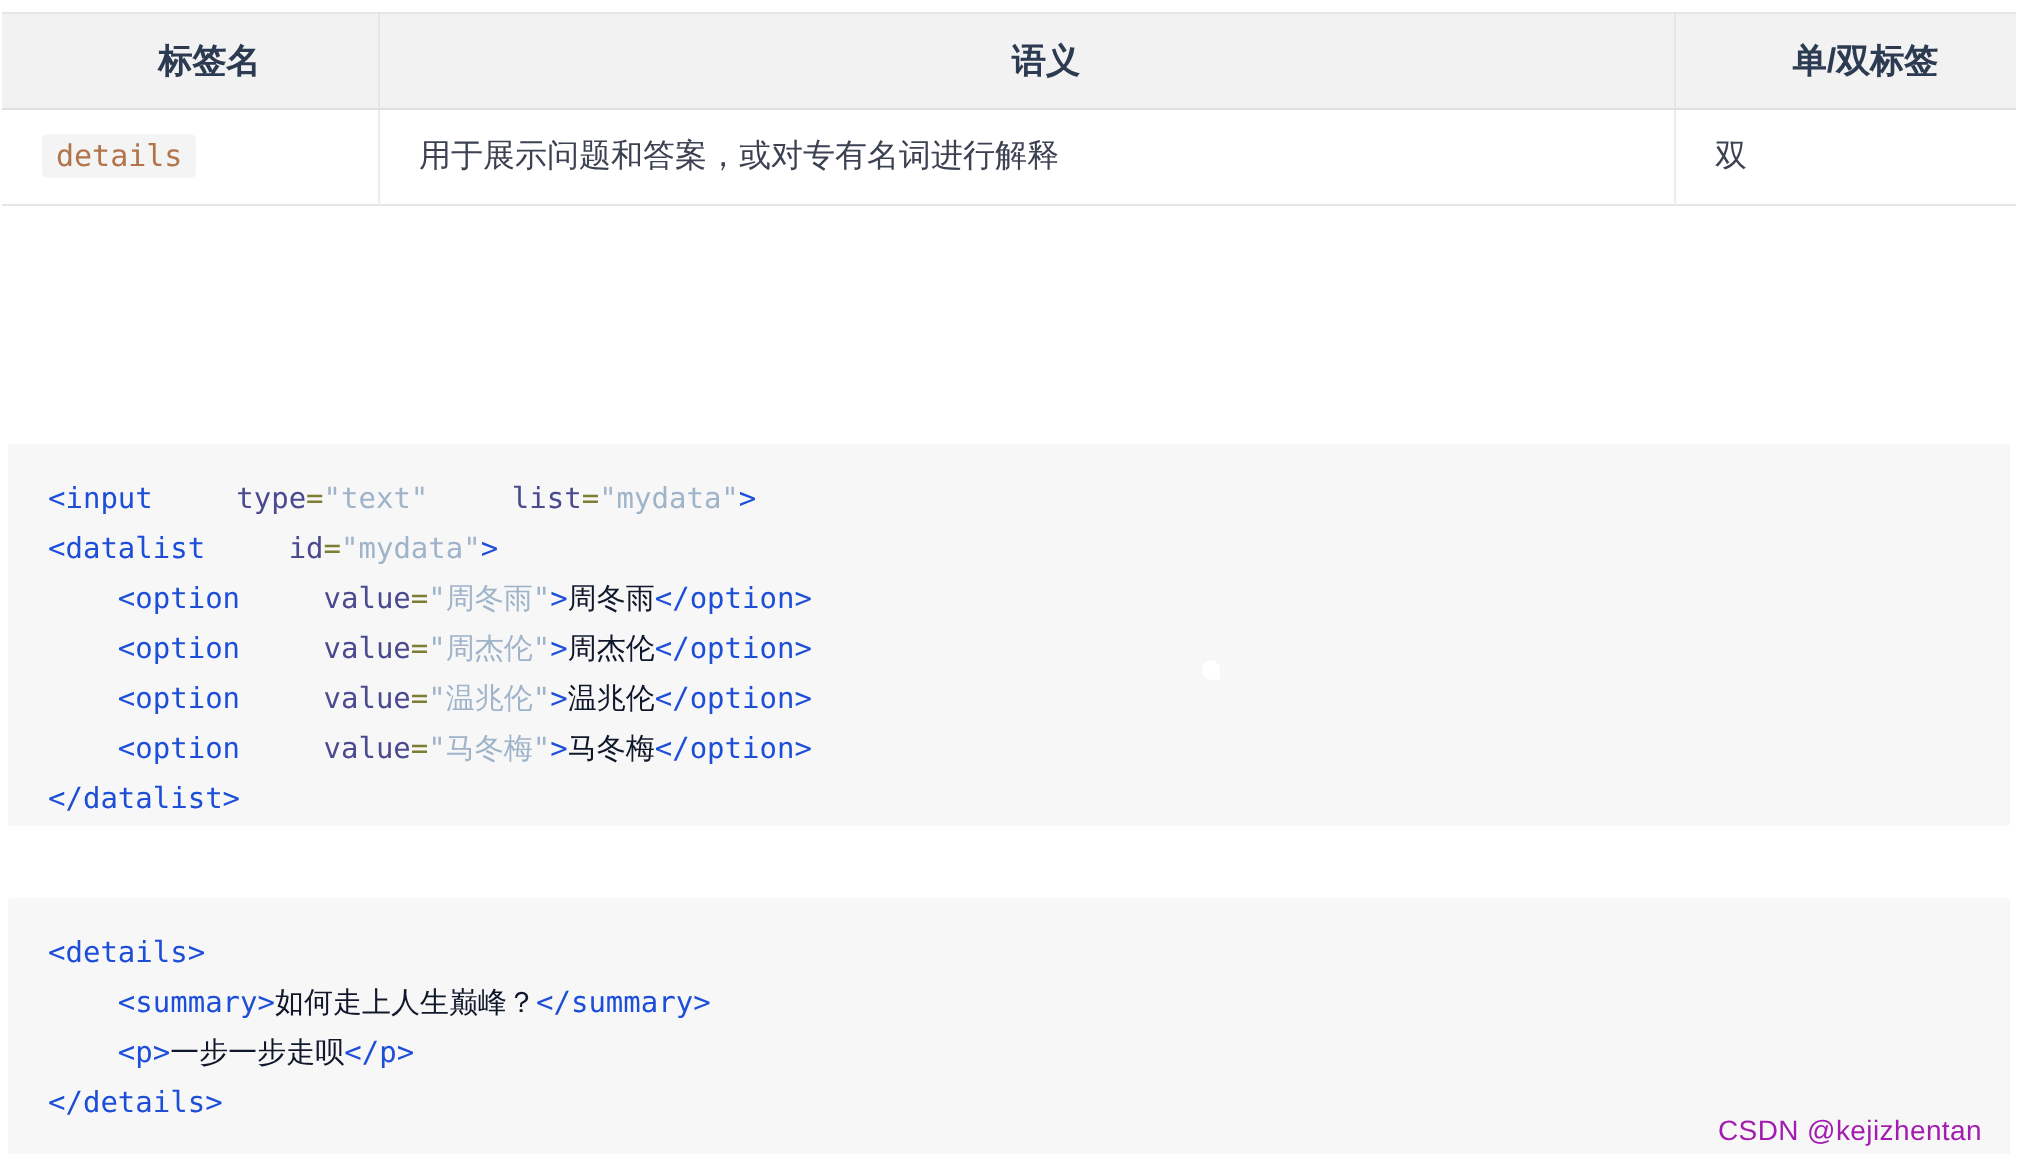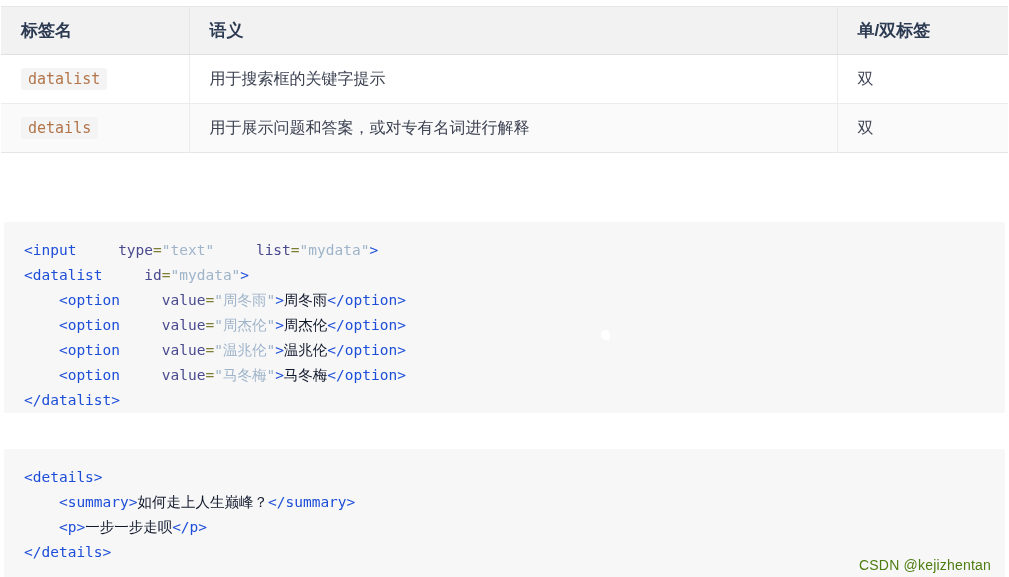--- a/index.html
+++ b/index.html
@@ -34,21 +34,21 @@
   }
   .tag-table col.c1 { width: 188px; }
   .tag-table col.c2 { width: 648px; }
   .tag-table col.c3 { width: 171px; }
 
   .tag-table thead th {
     background: #f2f2f3;
     color: #2d3b52;
     font-weight: bold;
     font-size: 17px;
-    text-align: left;
+    text-align: center;
     padding: 12px 0 12px 20px;
     border-right: 1px solid #e6e6e8;
     border-bottom: 1px solid #e0e0e3;
     font-family: "Liberation Sans", "DejaVu Sans", sans-serif;
     white-space: nowrap;
   }
   .tag-table thead th:last-child { border-right: none; }
 
   .tag-table tbody td {
     font-size: 16px;
@@ -108,21 +108,21 @@
   .tok-str    { color: #9fb4c9; }
   .tok-punct  { color: #7d7d33; }
   .tok-text   { color: #0f172a; }
 
   
   .watermark {
     position: absolute;
     right: 18px;
     bottom: 10px;
     font-size: 14px;
-    color: #4d7c0f;
+    color: #a21caf;
     font-family: "Liberation Sans", "DejaVu Sans", sans-serif;
     letter-spacing: 0.2px;
     user-select: none;
   }
 
   
   .cursor-artifact {
     position: absolute;
     left: 601px;
     top: 324px;
@@ -146,25 +146,20 @@
     </colgroup>
     <thead>
       <tr>
         <th>标签名</th>
         <th>语义</th>
         <th>单/双标签</th>
       </tr>
     </thead>
     <tbody id="table-body">
         <tr>
-          <td><code class="inline">datalist</code></td>
-          <td><span class="cell-text">用于搜索框的关键字提示</span></td>
-          <td>双</td>
-        </tr>
-        <tr>
           <td><code class="inline">details</code></td>
           <td><span class="cell-text">用于展示问题和答案，或对专有名词进行解释</span></td>
           <td>双</td>
         </tr>
       </tbody>
   </table>
 
   <div class="code-block" id="code-block-1"><div class="code-line"><span class="tok-tag">&lt;input</span><span> </span><span class="tok-attr">type</span><span class="tok-punct">=</span><span class="tok-str">"text"</span><span> </span><span class="tok-attr">list</span><span class="tok-punct">=</span><span class="tok-str">"mydata"</span><span class="tok-tag">&gt;</span></div><div class="code-line"><span class="tok-tag">&lt;datalist</span><span> </span><span class="tok-attr">id</span><span class="tok-punct">=</span><span class="tok-str">"mydata"</span><span class="tok-tag">&gt;</span></div><div class="code-line"><span>    </span><span class="tok-tag">&lt;option</span><span> </span><span class="tok-attr">value</span><span class="tok-punct">=</span><span class="tok-str">"周冬雨"</span><span class="tok-tag">&gt;</span><span class="tok-text">周冬雨</span><span class="tok-tag">&lt;/option&gt;</span></div><div class="code-line"><span>    </span><span class="tok-tag">&lt;option</span><span> </span><span class="tok-attr">value</span><span class="tok-punct">=</span><span class="tok-str">"周杰伦"</span><span class="tok-tag">&gt;</span><span class="tok-text">周杰伦</span><span class="tok-tag">&lt;/option&gt;</span></div><div class="code-line"><span>    </span><span class="tok-tag">&lt;option</span><span> </span><span class="tok-attr">value</span><span class="tok-punct">=</span><span class="tok-str">"温兆伦"</span><span class="tok-tag">&gt;</span><span class="tok-text">温兆伦</span><span class="tok-tag">&lt;/option&gt;</span></div><div class="code-line"><span>    </span><span class="tok-tag">&lt;option</span><span> </span><span class="tok-attr">value</span><span class="tok-punct">=</span><span class="tok-str">"马冬梅"</span><span class="tok-tag">&gt;</span><span class="tok-text">马冬梅</span><span class="tok-tag">&lt;/option&gt;</span></div><div class="code-line"><span class="tok-tag">&lt;/datalist&gt;</span></div></div>
 
   <div class="code-block" id="code-block-2"><div class="code-line"><span class="tok-tag">&lt;details&gt;</span></div><div class="code-line"><span>    </span><span class="tok-tag">&lt;summary&gt;</span><span class="tok-text">如何走上人生巅峰？</span><span class="tok-tag">&lt;/summary&gt;</span></div><div class="code-line"><span>    </span><span class="tok-tag">&lt;p&gt;</span><span class="tok-text">一步一步走呗</span><span class="tok-tag">&lt;/p&gt;</span></div><div class="code-line"><span class="tok-tag">&lt;/details&gt;</span></div></div>

